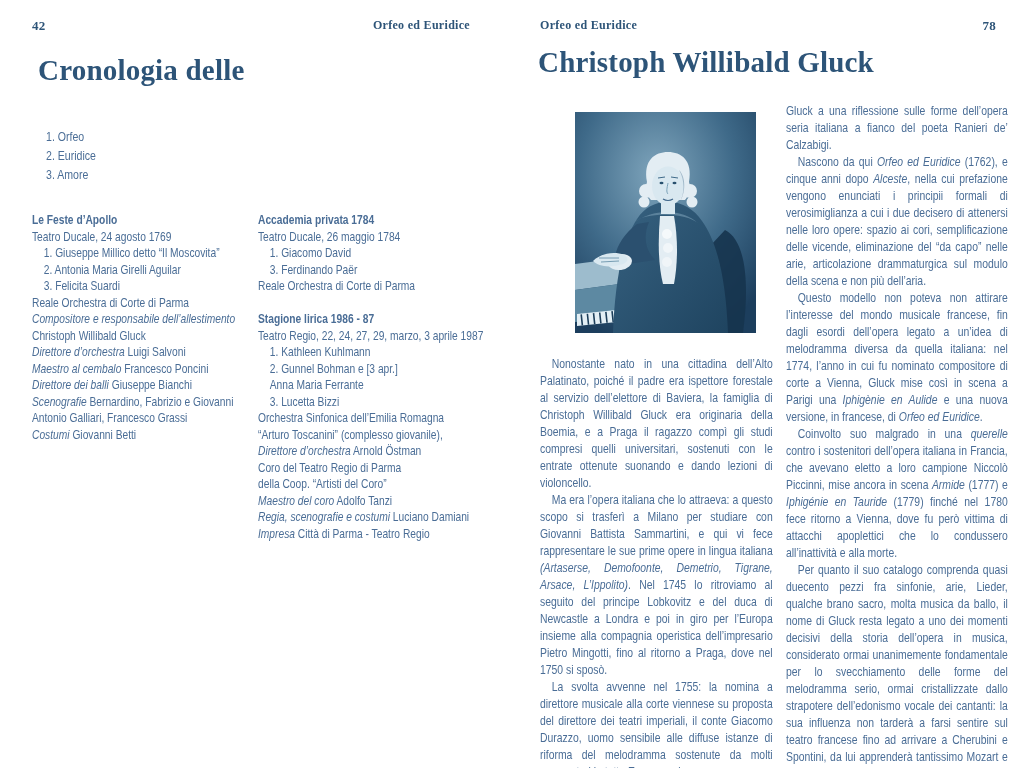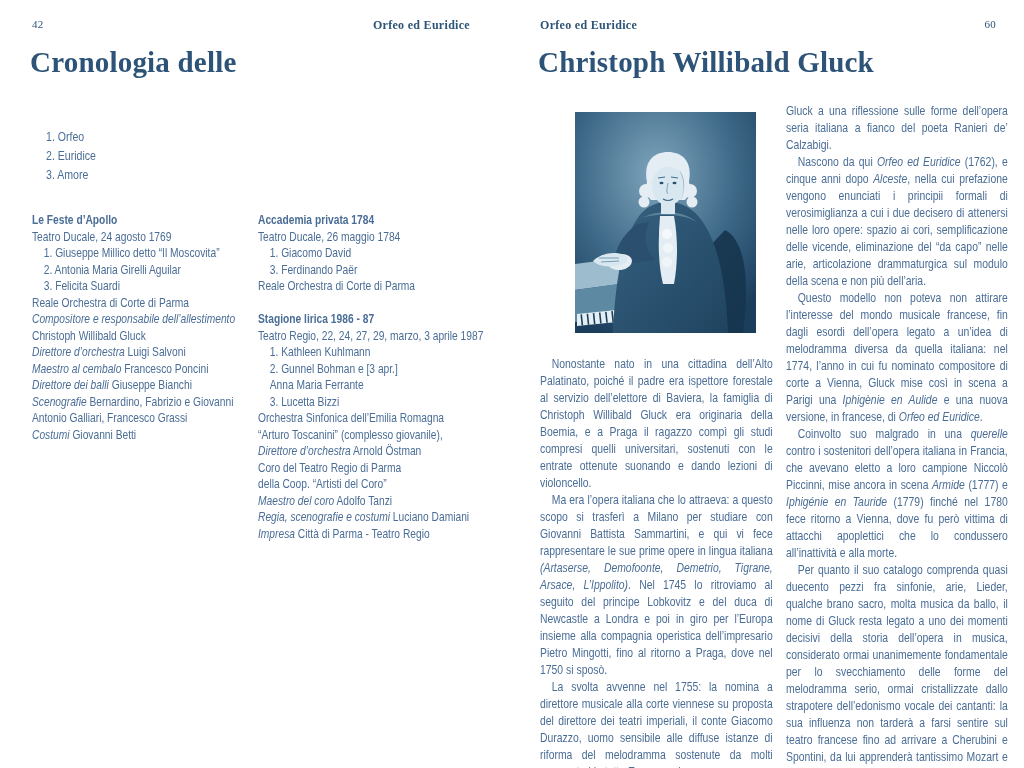--- a/index.html
+++ b/index.html
@@ -3,21 +3,21 @@
 <meta charset="utf-8">
 <style>
   html,body { margin:0; padding:0; background:#e9e9e9; }
   .spread {
     position:relative; width:1024px; height:768px;
     background:var(--page-bg,#ffffff); overflow:hidden;
     font-family:"Liberation Sans",sans-serif;
   }
   
   .serif { font-family:"Liberation Serif",serif; color:var(--serif-ink,#2d5478); }
-  .folio { position:absolute; font-size:11px; font-weight:400; letter-spacing:.3px; }
+  .folio { position:absolute; font-size:13px; font-weight:700; letter-spacing:.3px; }
   .folio-left  { left:32px; top:18px; }
   .folio-right { left:860px; top:18px; width:136px; text-align:right; }
   .running-header { position:absolute; font-size:12px; font-weight:700; letter-spacing:.3px; }
   .rh-left  { left:240px; top:18px; width:230px; text-align:right; }
   .rh-right { left:540px; top:18px; }
   .title { position:absolute; font-size:29px; line-height:37px; font-weight:700; letter-spacing:.2px; }
   .title-left  { left:30px;  top:44px; }
   .title-right { left:538px; top:44px; }
   
   .sans { color:var(--sans-ink,#4a6d96); }
@@ -41,21 +41,21 @@
   .portrait svg { display:block; width:100%; height:100%; }
 </style>
 </head>
 <body>
 
 <div class="spread">
 
   <section>
     <div class="serif folio folio-left">42</div>
     <div class="serif running-header rh-left">Orfeo ed Euridice</div>
-    <h1 class="serif title title-left" style="margin:0;">
+    <h1 class="serif title title-left" style="margin:8px;">
       <div>Cronologia delle</div>
     </h1>
 
     <div class="sans sx cast-list">
       <div>1. Orfeo</div>
       <div>2. Euridice</div>
       <div>3. Amore</div>
     </div>
 
     <div class="sans sx credits col1">
@@ -94,21 +94,21 @@
         <div class="cl"><span>Coro del Teatro Regio di Parma</span></div>
         <div class="cl"><span>della Coop. “Artisti del Coro”</span></div>
         <div class="cl"><span class="it">Maestro del coro</span><span> Adolfo Tanzi</span></div>
         <div class="cl"><span class="it">Regia, scenografie e costumi</span><span> Luciano Damiani</span></div>
         <div class="cl"><span class="it">Impresa</span><span> Città di Parma - Teatro Regio</span></div>
       </div>
   </section>
 
   <section>
     <div class="serif running-header rh-right">Orfeo ed Euridice</div>
-    <div class="serif folio folio-right">60</div>
+    <div class="serif folio folio-right">78</div>
     <h1 class="serif title title-right" style="margin:0;">Christoph Willibald Gluck</h1>
 
     <figure class="portrait" style="margin:0;">
       <svg viewBox="0 0 181 221" preserveAspectRatio="none" aria-hidden="true">
         <defs>
           <radialGradient id="pg-bg" cx="45%" cy="28%" r="78%">
             <stop offset="0%" style="stop-color:var(--portrait-bg-light,#7fa5bc)"></stop>
             <stop offset="55%" style="stop-color:var(--portrait-bg-mid,#3f6a89)"></stop>
             <stop offset="100%" style="stop-color:var(--portrait-bg-dark,#1c3e5d)"></stop>
           </radialGradient>

